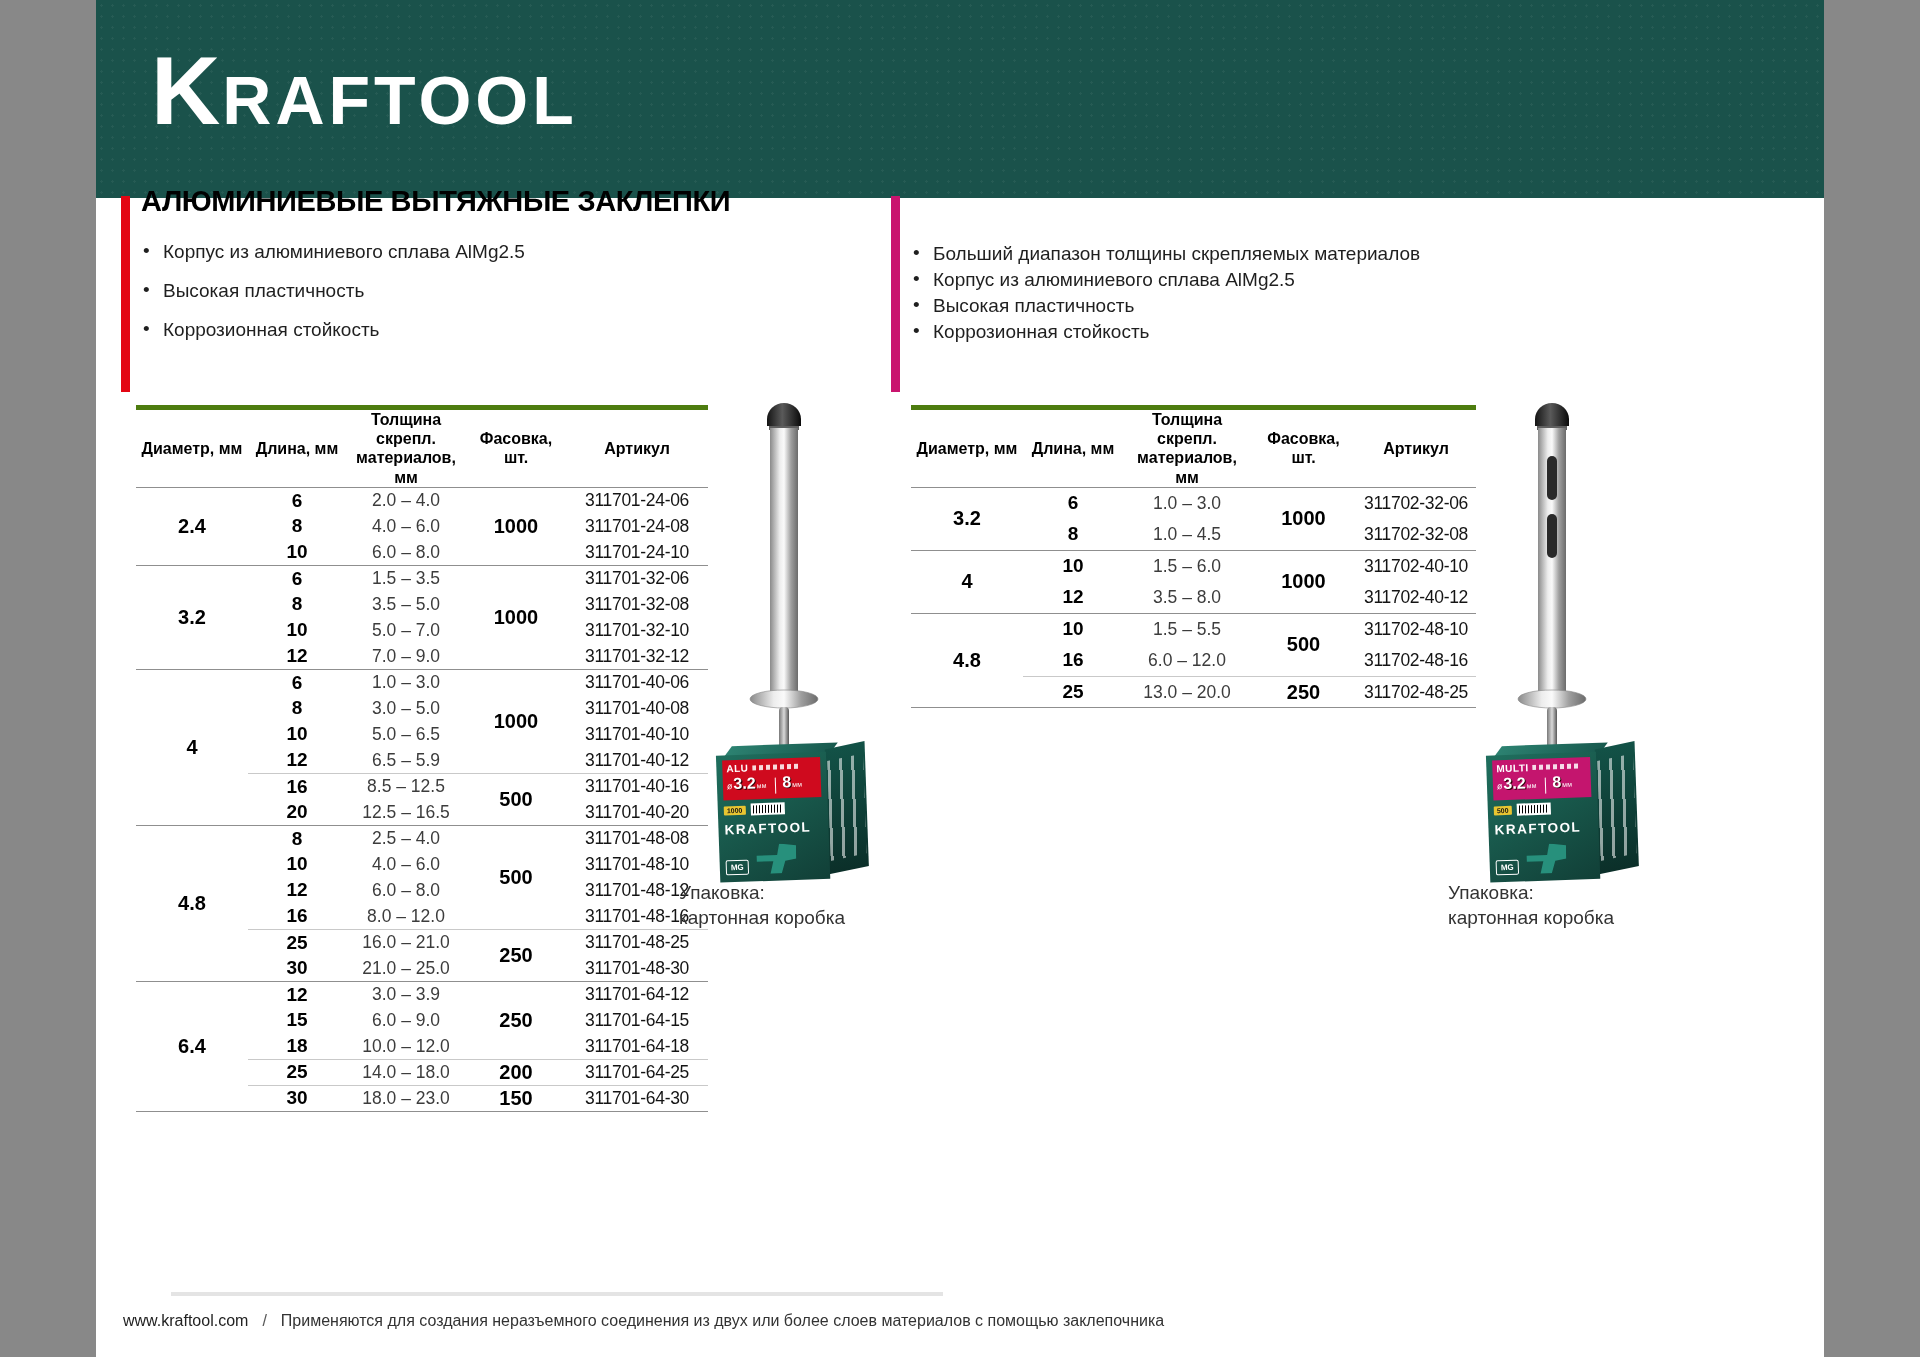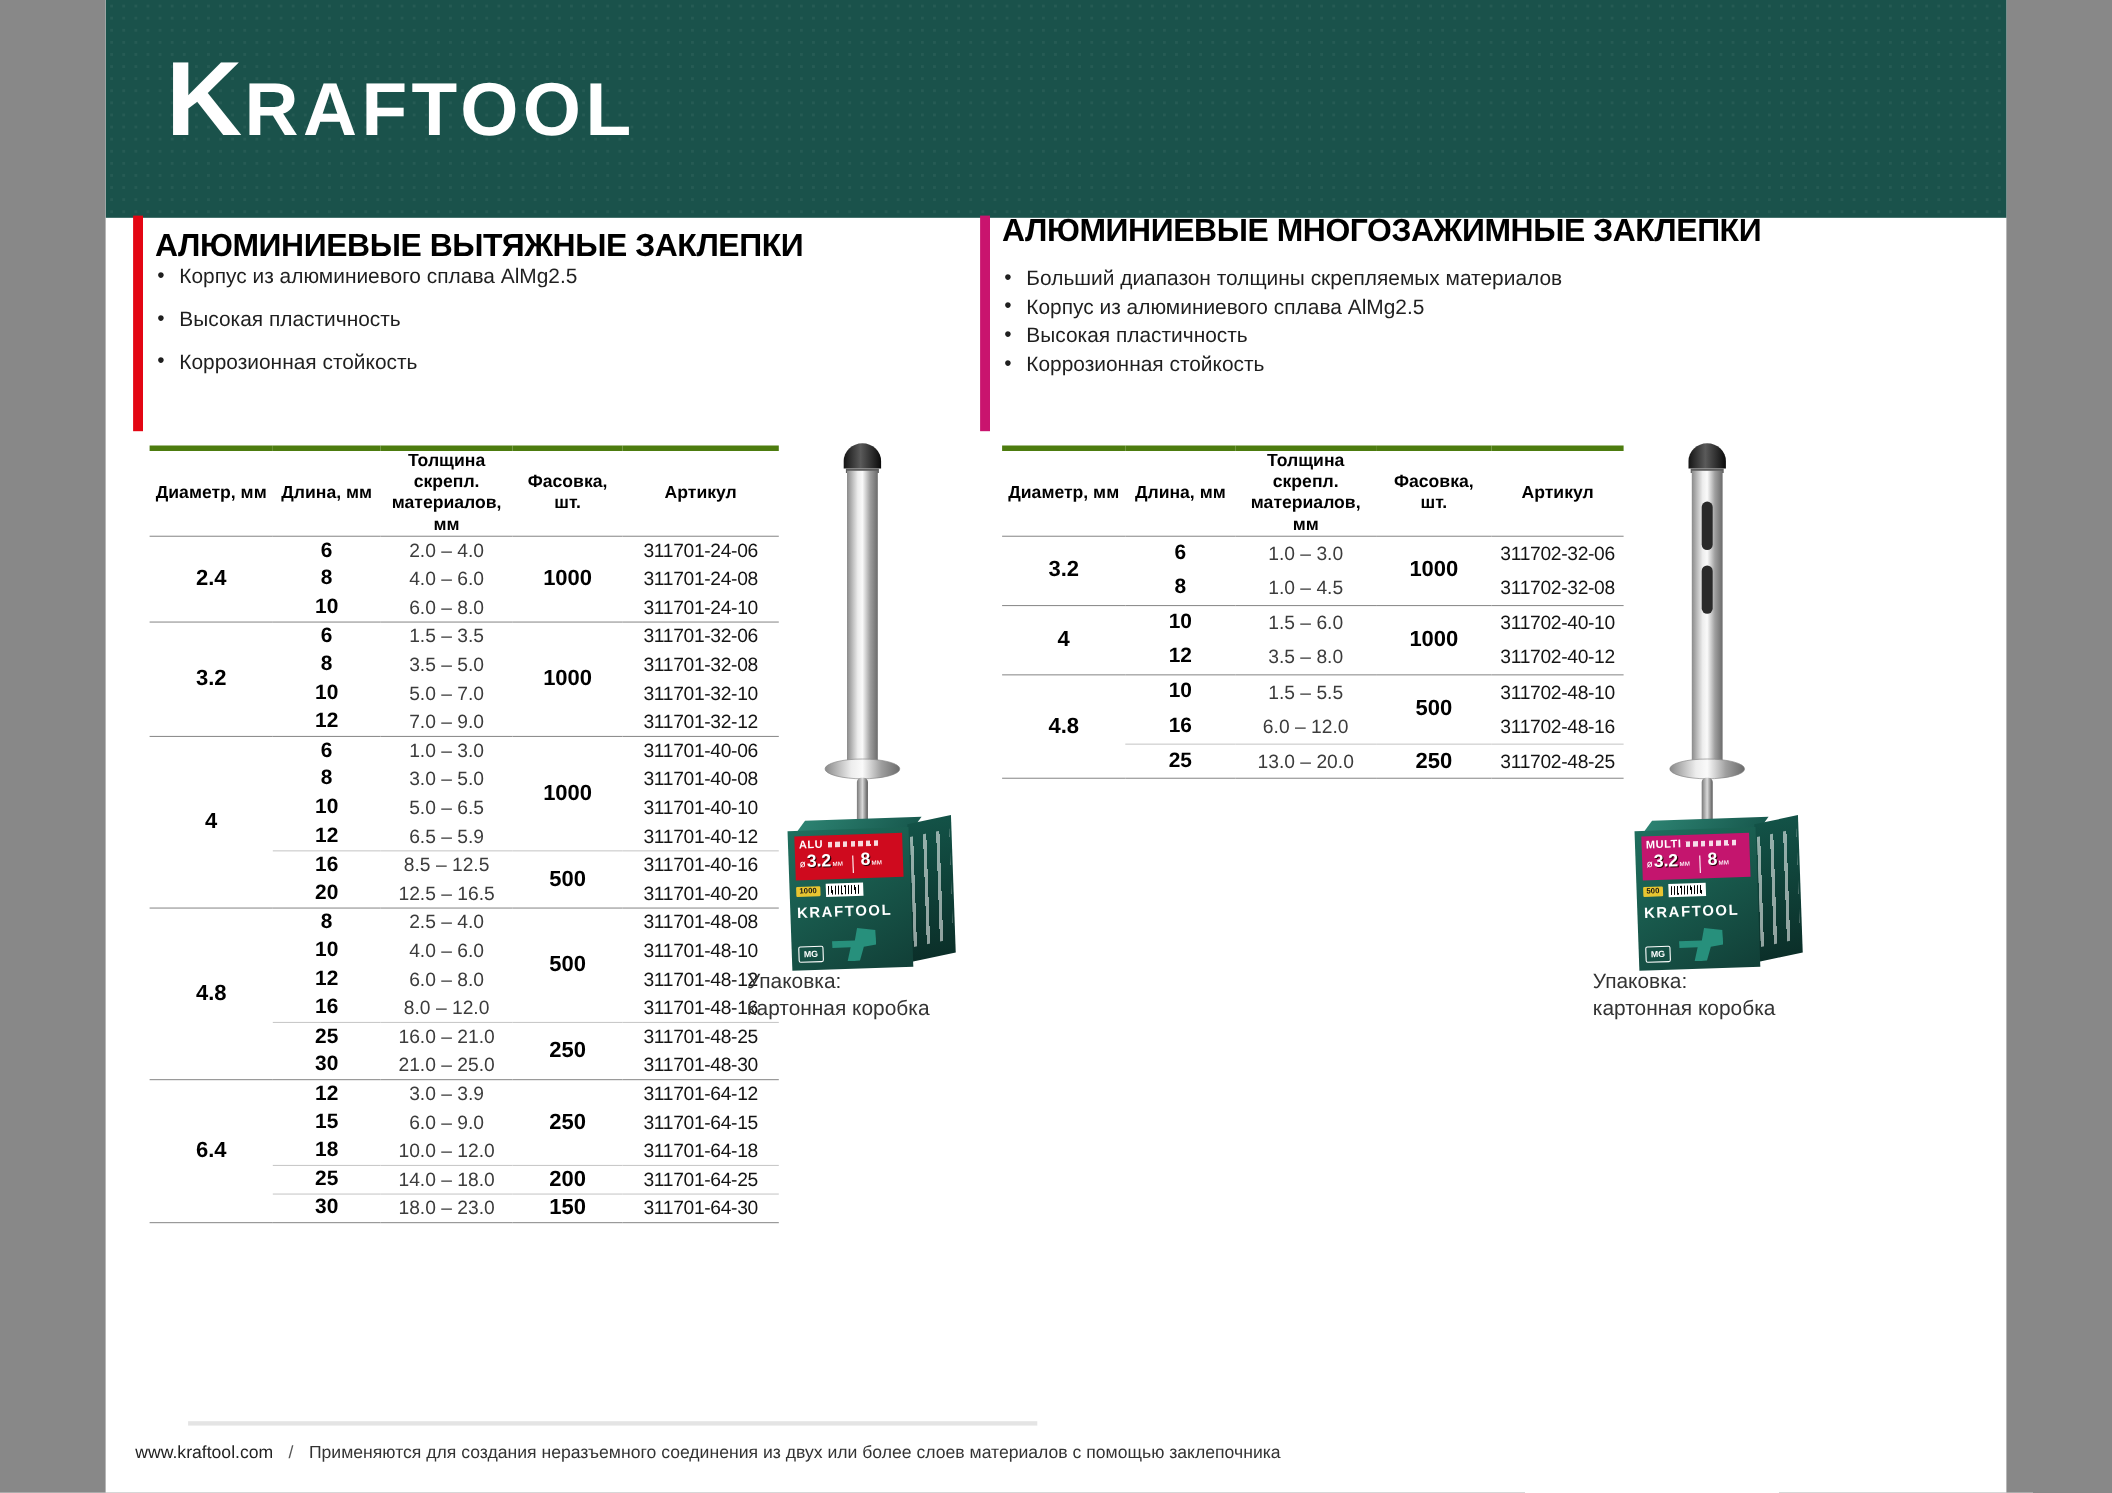--- a/index.html
+++ b/index.html
@@ -78,21 +78,21 @@
 </head>
 <body>
 
 <div class="page">
 
   <header class="topbar">
     <div class="logo"><span class="logo-k">K</span><span class="logo-rest">RAFTOOL</span></div>
   </header>
 
   <div class="accent-bar" style="left:25px; top:196px; height:196px; background:#e30613;"></div>
-  <h1 class="sec-title" style="left:45px; top:208px;text-align:right;">АЛЮМИНИЕВЫЕ ВЫТЯЖНЫЕ ЗАКЛЕПКИ</h1>
+  <h1 class="sec-title" style="left:45px; top:185px;text-align:right;">АЛЮМИНИЕВЫЕ ВЫТЯЖНЫЕ ЗАКЛЕПКИ</h1>
   <ul class="bullets loose" id="left-bullets" style="left:45px; top:242px; width:680px;">
       <li>Корпус из алюминиевого сплава AlMg2.5</li>
       <li>Высокая пластичность</li>
       <li>Коррозионная стойкость</li>
     </ul>
   <table class="spec-table dense" id="left-table" style="left:40px; top:405px; width:572px;">
       <colgroup>
         <col style="width: 112px;">
         <col style="width: 98px;">
         <col style="width: 120px;">
@@ -301,21 +301,20 @@
           <span class="gun"></span>
         </div>
     </div>
   </div>
   <div class="pack-caption" style="left:583px; top:880px;">
     <div>Упаковка:</div>
     <div>картонная коробка</div>
   </div>
 
   <div class="accent-bar" style="left:795px; top:196px; height:196px; background:#c9146e;"></div>
-  <h1 class="sec-title" style="left:815px; top:194px;">АЛЮМИНИЕВЫЕ МНОГОЗАЖИМНЫЕ ЗАКЛЕПКИ</h1>
   <ul class="bullets tight" id="right-bullets" style="left:815px; top:241px; width:640px;">
       <li>Больший диапазон толщины скрепляемых материалов</li>
       <li>Корпус из алюминиевого сплава AlMg2.5</li>
       <li>Высокая пластичность</li>
       <li>Коррозионная стойкость</li>
     </ul>
   <table class="spec-table roomy" id="right-table" style="left:815px; top:405px; width:565px;">
       <colgroup>
         <col style="width: 112px;">
         <col style="width: 100px;">

